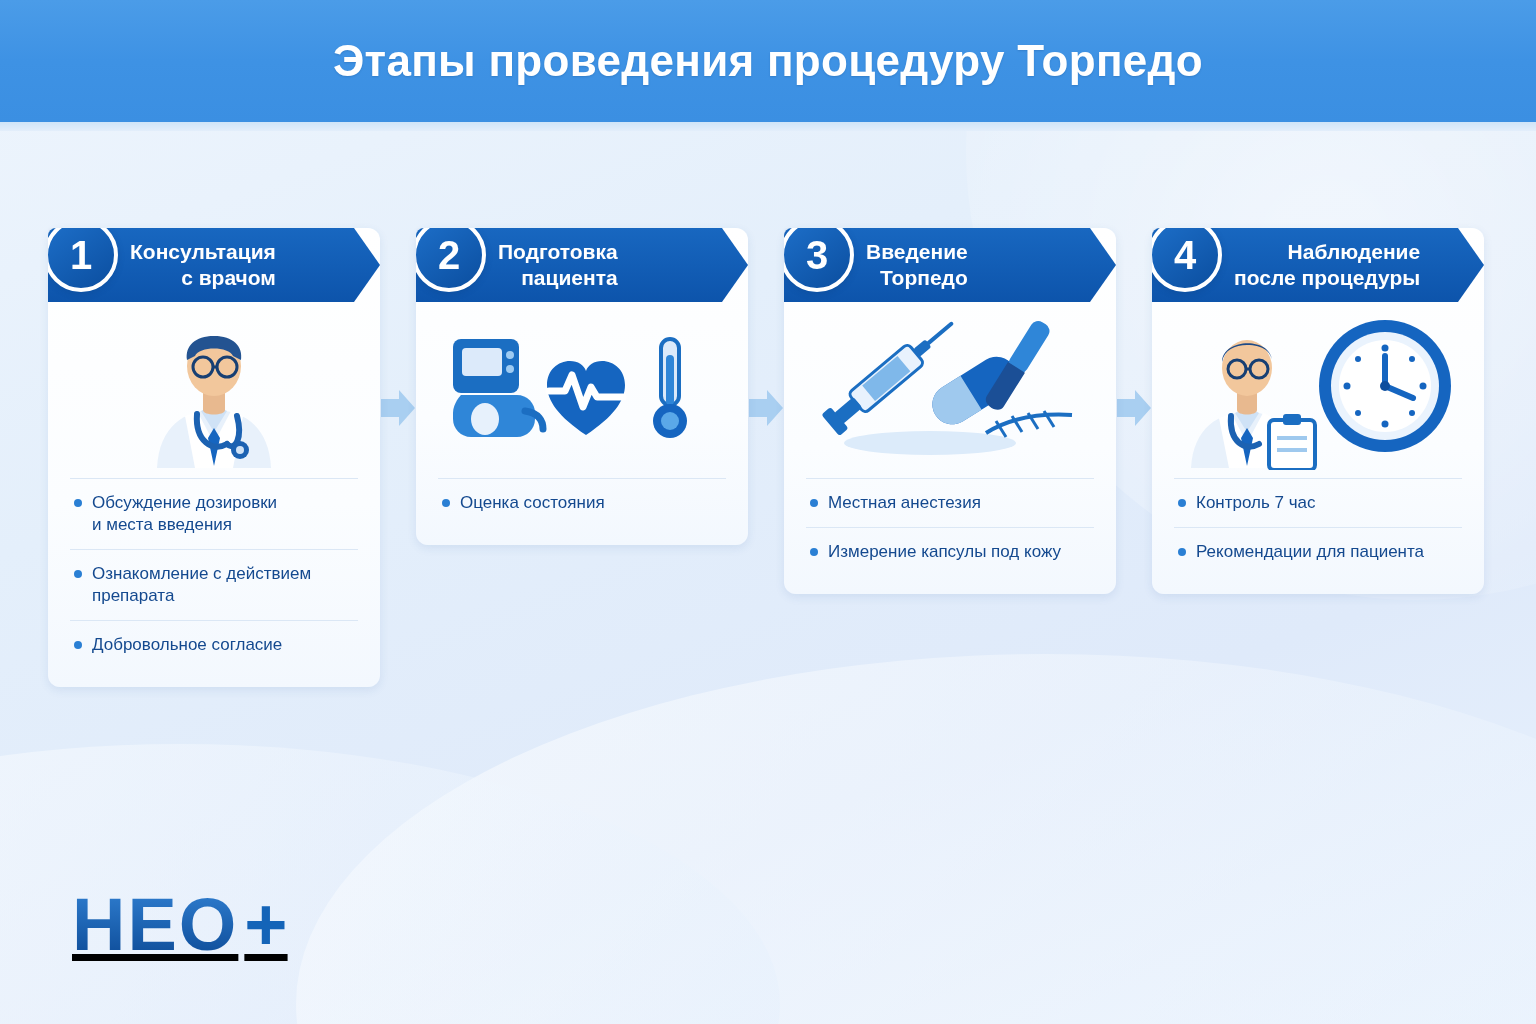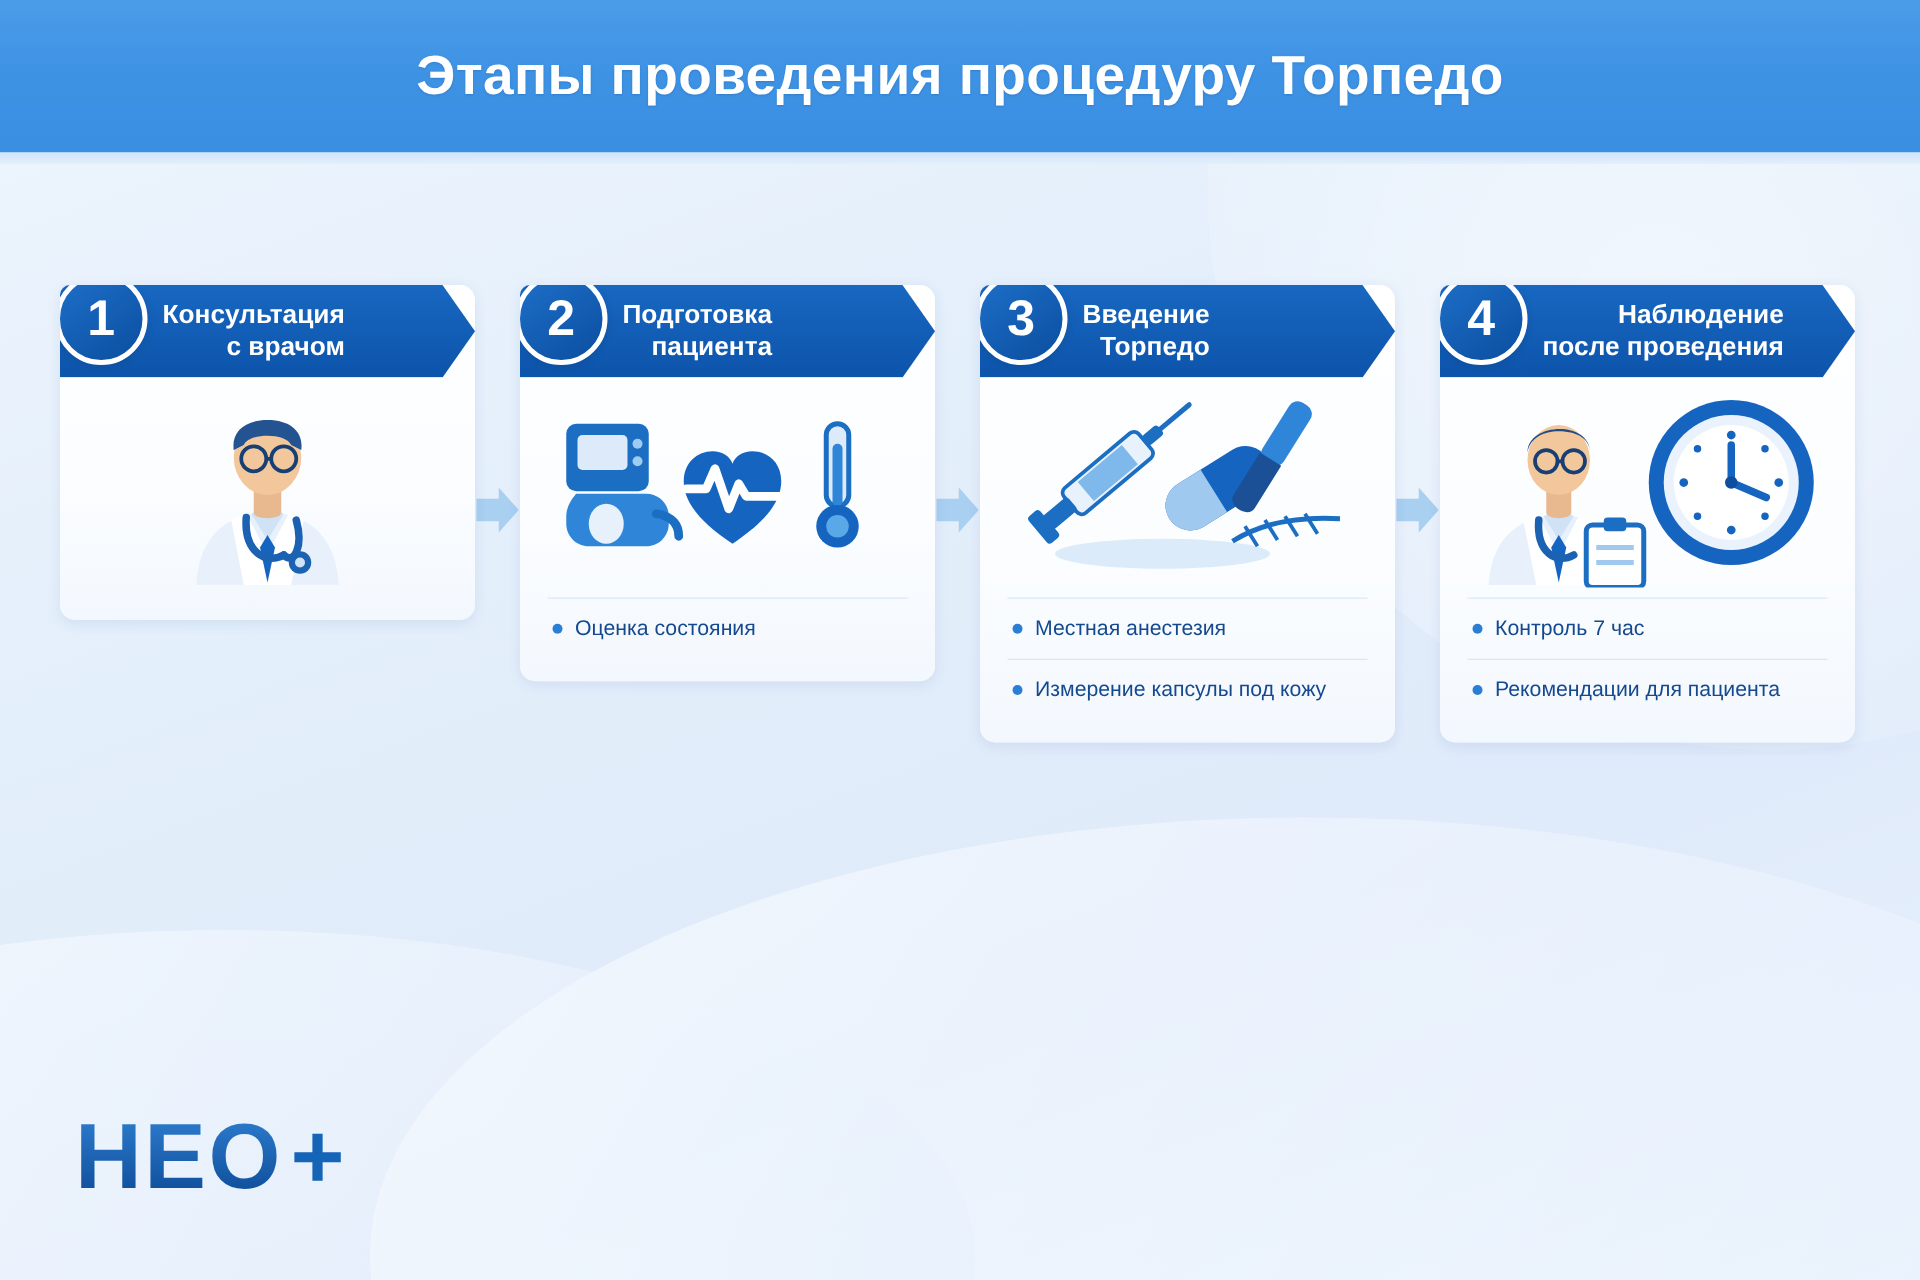--- a/index.html
+++ b/index.html
@@ -180,24 +180,25 @@
     height: 8px;
     margin-top: 7px;
     border-radius: 50%;
     background: #2a7fd4;
   }
   .btext { white-space: pre-line; }
 
   
   .logo {
     position: absolute;
-    left: 60px;
+    left: 72px;
     bottom: 62px;
     z-index: 5;
     display: flex;
+    text-decoration: underline;
   }
   .logo-text {
     font-size: 74px;
     font-weight: bold;
     letter-spacing: 2px;
     background: linear-gradient(180deg, #2f7ed0 0%, #0c4a96 100%);
     -webkit-background-clip: text;
     background-clip: text;
     color: transparent;
     line-height: 1;
@@ -251,20 +252,36 @@
           <circle cx="94" cy="57" r="10" fill="none" stroke="#173f73" stroke-width="3"></circle>
           <circle cx="118" cy="57" r="10" fill="none" stroke="#173f73" stroke-width="3"></circle>
           <line x1="104" y1="57" x2="108" y2="57" stroke="#173f73" stroke-width="3"></line>
 
           <path d="M88 104 C86 132 104 142 118 134" fill="none" stroke="#1c62b2" stroke-width="6" stroke-linecap="round"></path>
           <path d="M128 106 C134 128 126 142 118 134" fill="none" stroke="#1c62b2" stroke-width="6" stroke-linecap="round"></path>
           <circle cx="131" cy="140" r="9" fill="#1c62b2"></circle>
           <circle cx="131" cy="140" r="4" fill="#cfe2f6"></circle>
         </svg>
       </div>
+      <ul class="bullets">
+        <li>
+            <span class="dot"></span>
+            <span class="btext">Обсуждение дозировки
+и места введения</span>
+          </li>
+        <li>
+            <span class="dot"></span>
+            <span class="btext">Ознакомление с действием
+препарата</span>
+          </li>
+        <li>
+            <span class="dot"></span>
+            <span class="btext">Добровольное согласие</span>
+          </li>
+      </ul>
     </div>
 
     <div class="arrow-gap">
       <svg class="arrow" viewBox="0 0 34 40">
         <path d="M0 11 H18 V2 L34 20 L18 38 V29 H0 Z" fill="#a9cff1"></path>
       </svg>
     </div>
 
     <div class="step">
       <div class="step-head">
@@ -360,21 +377,21 @@
     <div class="arrow-gap">
       <svg class="arrow" viewBox="0 0 34 40">
         <path d="M0 11 H18 V2 L34 20 L18 38 V29 H0 Z" fill="#a9cff1"></path>
       </svg>
     </div>
 
     <div class="step">
       <div class="step-head">
         <div class="step-num">4</div>
         <div class="step-title">Наблюдение
-после проведения</div>
+после процедуры</div>
       </div>
       <div class="step-illu">
         <svg width="290" height="160" viewBox="0 0 290 160">
 
           <path d="M18 158 C20 118 46 102 74 102 C102 102 128 118 130 158 Z" fill="#e8f1fb"></path>
           <path d="M58 103 L74 133 L90 103 L102 108 L94 158 L56 158 L46 108 Z" fill="#ffffff"></path>
           <path d="M62 103 L74 122 L86 103 L79 99 L70 99 Z" fill="#cfe2f6"></path>
           <path d="M74 118 L68 128 L74 156 L80 128 Z" fill="#1565c0"></path>
           <path d="M64 80 h20 v20 c0 6 -20 6 -20 0 Z" fill="#e8b98f"></path>
           <ellipse cx="74" cy="58" rx="25" ry="28" fill="#f2c79c"></ellipse>

